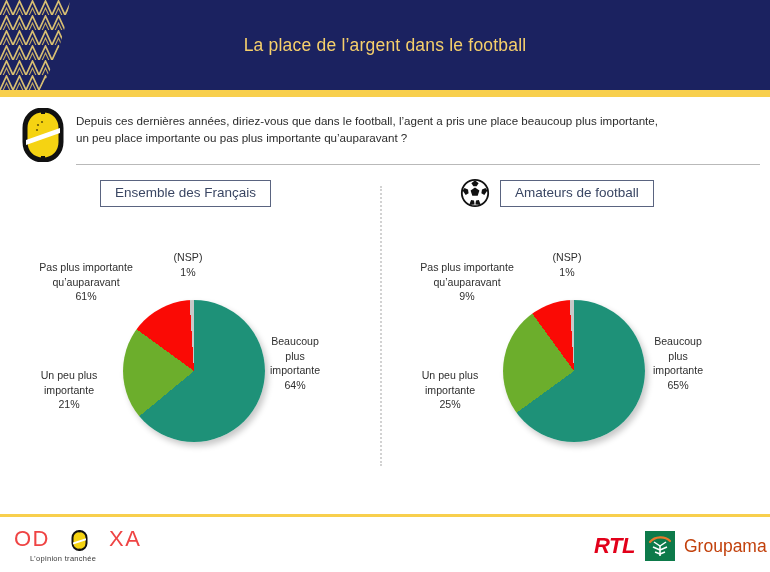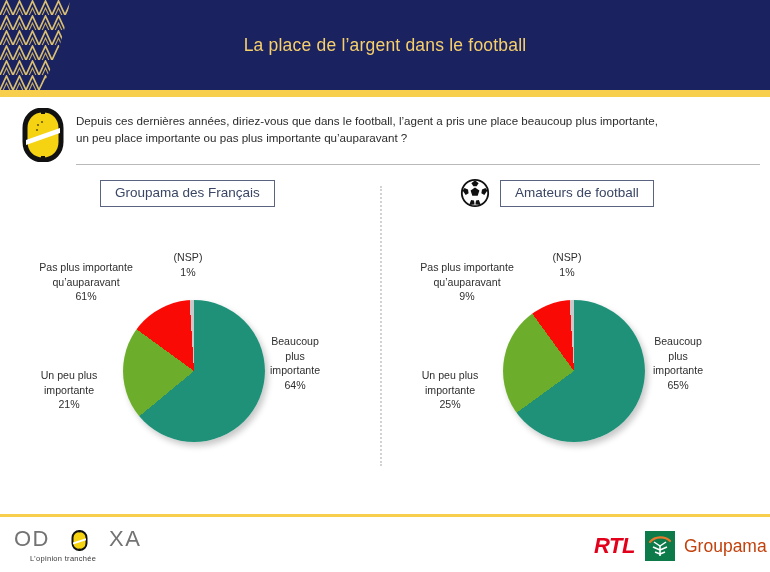--- a/index.html
+++ b/index.html
@@ -178,21 +178,21 @@
   .odoxa-footer {
     position: absolute;
     left: 14px; top: 10px;
     width: 180px;
   }
   .odoxa-word {
     display: flex;
     align-items: center;
     font-size: 22px;
     letter-spacing: 1.5px;
-    color: #737373;
+    color: #ef4444;
     font-weight: 400;
     line-height: 24px;
     gap: 20px;
   }
   .odoxa-tag {
     font-size: 7.5px;
     color: #3a3a3a;
     letter-spacing: .3px;
     margin-top: 3px;
     margin-left: 16px;
@@ -266,21 +266,21 @@
     <span class="question-line2">un peu place importante ou pas plus importante qu’auparavant ?</span>
   </div>
 </div>
 <div class="question-sep"></div>
 
 <div class="charts">
   <div class="divider"></div>
 
   <div class="panel panel-left">
     <div class="panel-head panel-head-left">
-      <div class="panel-title-box">Groupama des Français</div>
+      <div class="panel-title-box">Ensemble des Français</div>
     </div>
 
     <div class="pie-wrap pie-wrap-left">
       <div class="pie" id="pie-0" style="background: conic-gradient(rgb(30, 145, 120) 0deg, rgb(30, 145, 120) 230.4deg, rgb(108, 174, 44) 230.4deg, rgb(108, 174, 44) 306deg, rgb(250, 10, 5) 306deg, rgb(250, 10, 5) 356.4deg, rgb(200, 200, 200) 356.4deg, rgb(200, 200, 200) 360deg);"></div>
     </div>
 
     <div class="lbl l-pas">
       <div>Pas plus importante</div>
       <div>qu’auparavant</div>
       <div>61%</div>

